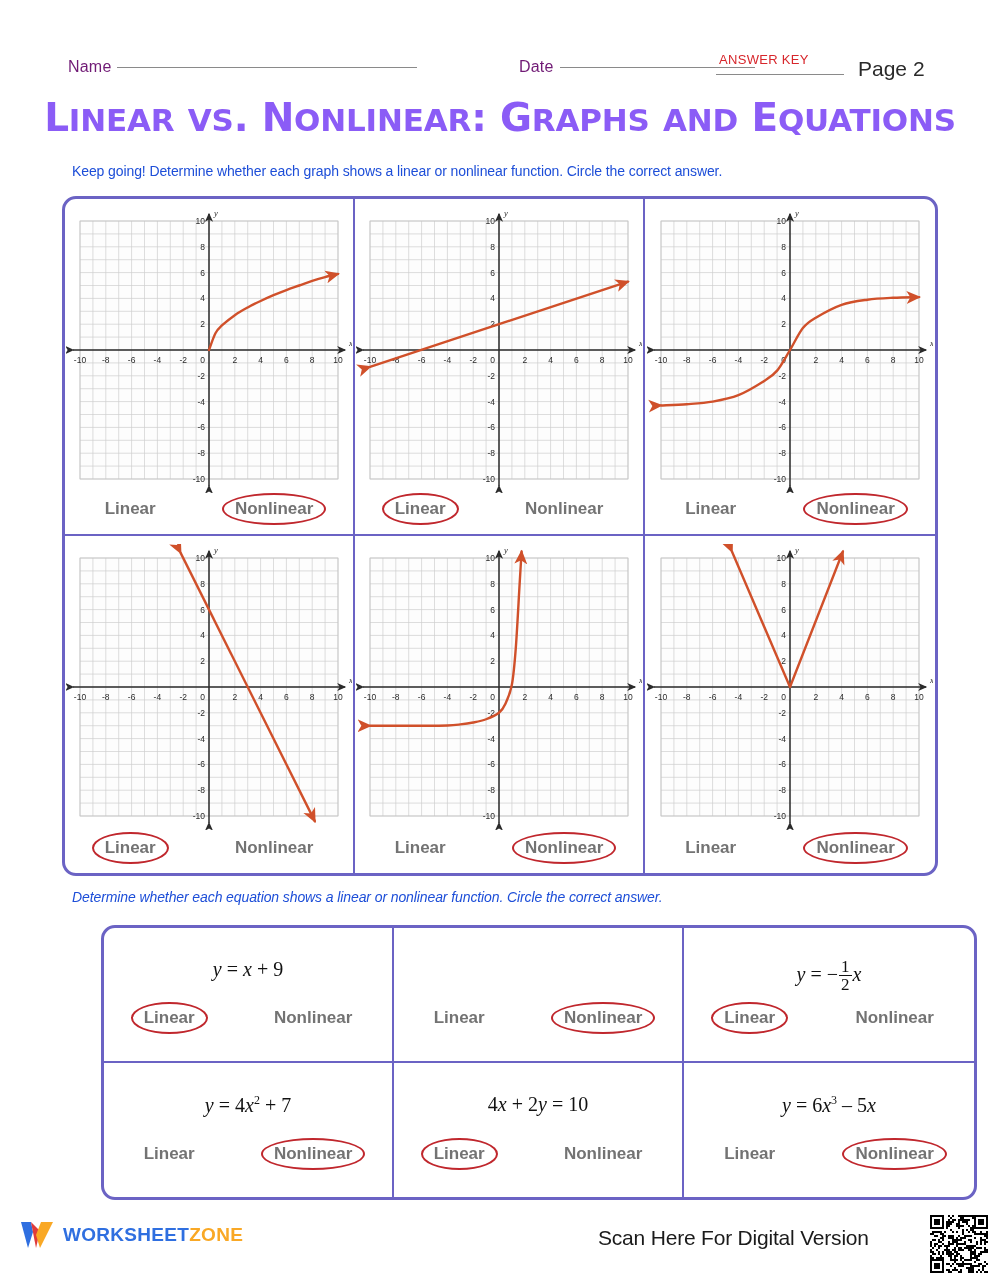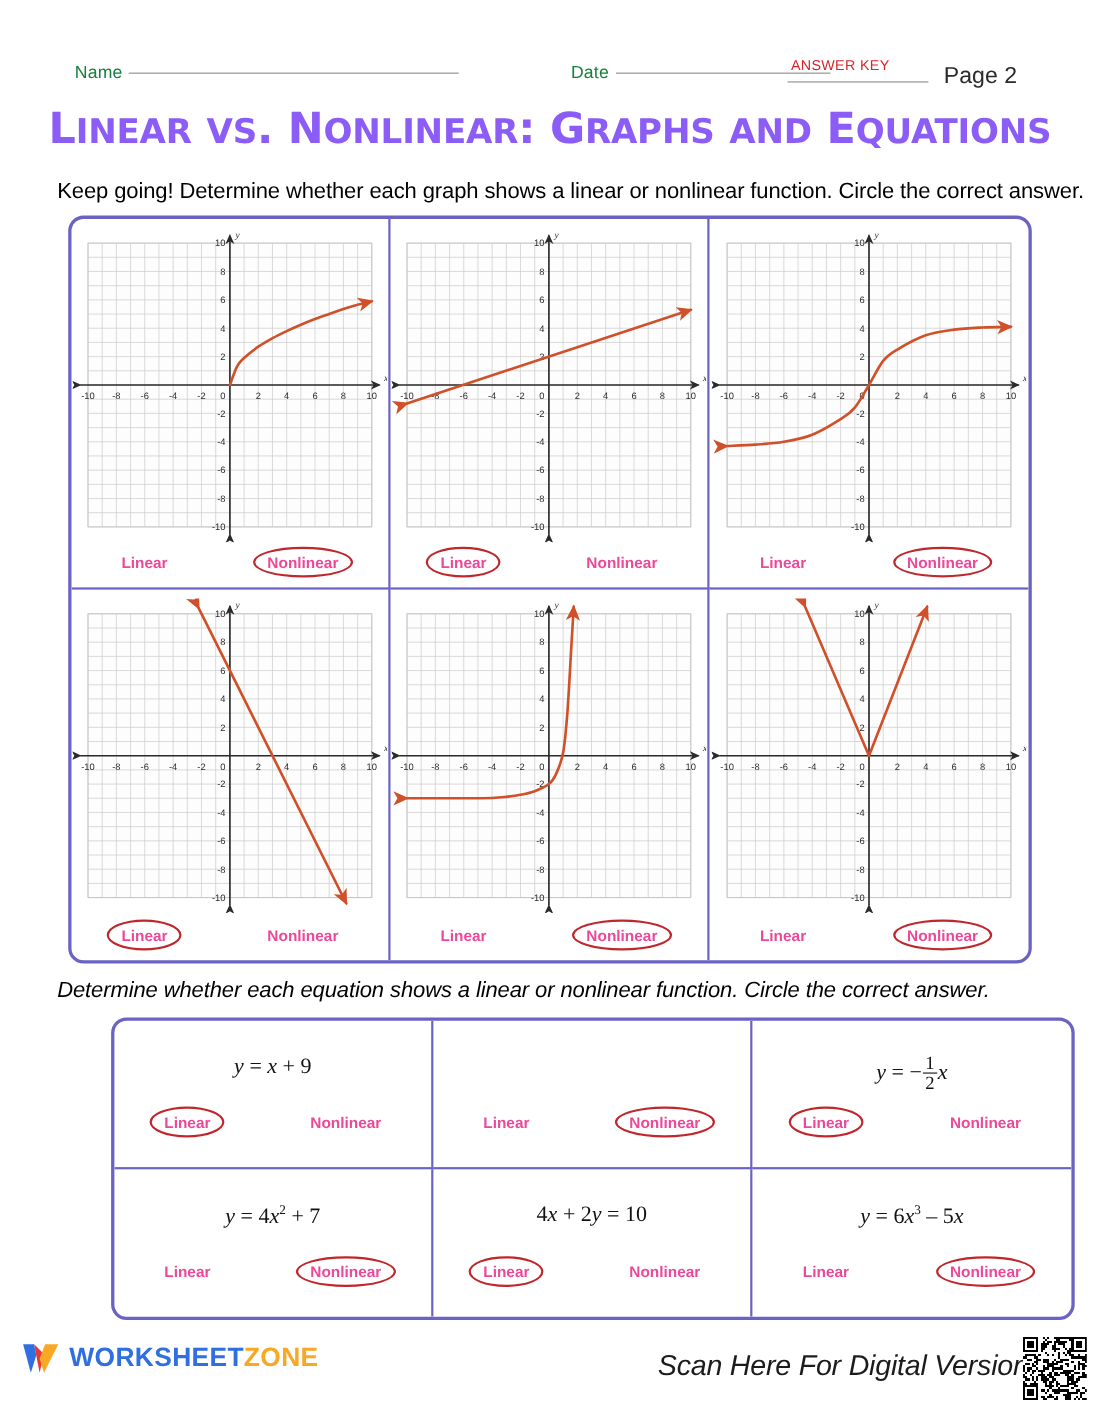--- a/index.html
+++ b/index.html
@@ -10,21 +10,21 @@
     font-family:"Liberation Sans", sans-serif;
     color:#1b1b1b;
     position:relative;
     overflow:hidden;
   }
 
   
   .header {
     position:absolute; left:68px; top:56px; width:866px; height:30px;
   }
-  .hdr-label { font-size:16px; color:#15803d; letter-spacing:.2px; }
+  .hdr-label { font-size:16px; color:#701a75; letter-spacing:.2px; }
   .rule { display:inline-block; border-bottom:1.4px solid #8a8a8a; height:1px; vertical-align:4px; }
   .name-rule { width:300px; margin-left:6px; }
   .date-rule { width:195px; margin-left:6px; }
   .answer-key {
     color:#d7262b; font-size:13px; letter-spacing:.3px;
     font-family:"Liberation Sans Narrow","Liberation Sans", sans-serif;
     position:absolute; left:651px; top:-4px;
   }
   .answer-key-rule { position:absolute; left:648px; top:18px; width:128px; border-bottom:1.4px solid #8a8a8a; }
   .page-num { position:absolute; left:790px; top:1px; font-size:21px; color:#2a2a2a; }
@@ -40,21 +40,21 @@
     font-weight:bold;
     font-size:39px;
     letter-spacing:-0.2px;
     transform:scaleX(1.0);
     white-space:nowrap;
   }
   .title .sm { font-size:31px; }
 
   
   .instr {
-    position:absolute; left:52px; font-size:20px; color:#000000; letter-spacing:-0.1px;
+    position:absolute; left:72px; font-size:14px; color:#1d4ed8; letter-spacing:-0.1px;
   }
   #instr1 { top:163px; }
   #instr2 { top:889px;font-style:italic; }
 
   
   .panel {
     position:absolute;
     border:3px solid #6B63C4;
     border-radius:14px;
     background:#fff;
@@ -80,21 +80,21 @@
 
   
   .graph-svg { display:block; margin:8px auto 0 auto; }
 
   
   .answers {
     position:absolute; bottom:10px; left:0; width:100%;
     display:flex; justify-content:space-around; align-items:center;
   }
   .ans {
-    font-size:14px; font-weight:bold; color:#ec4899;
+    font-size:17px; font-weight:bold; color:#737373;
     padding:5px 13px; position:relative; white-space:nowrap;
   }
   .ans.circled::after {
     content:""; position:absolute; left:0; top:-1px; right:0; bottom:-1px;
     border:2.2px solid #C0272D; border-radius:50%/50%;
     pointer-events:none;
   }
 
   
   .eq {
@@ -108,27 +108,26 @@
   .frac .num { display:block; font-size:17px; line-height:1.02; padding:0 2px; }
   .frac .den { display:block; font-size:17px; line-height:1.05; border-top:1.6px solid #111; padding:0 2px; }
   .eq-answers {
     position:absolute; bottom:28px; left:0; width:100%;
     display:flex; justify-content:space-around; align-items:center;
   }
 
   
   .footer { position:absolute; left:0; top:1210px; width:1000px; height:60px; }
   .logo { position:absolute; left:20px; top:10px; display:flex; align-items:center; gap:9px; }
-  .logo-text { font-size:24px; font-weight:bold; letter-spacing:.3px; }
+  .logo-text { font-size:19px; font-weight:bold; letter-spacing:.3px; }
   .wz-blue { color:#2f6fe0; }
   .wz-orange { color:#f9a825; }
   .scan-text {
-    position:absolute; left:598px; top:16px; font-size:26px; color:#1b1b1b;
+    position:absolute; left:598px; top:16px; font-size:21px; color:#1b1b1b;
     letter-spacing:-0.2px;
-    font-style:italic;
   }
   .qr { position:absolute; left:930px; top:5px; width:58px; height:58px; background:#fff; }
 </style>
 </head>
 <body>
 
 <div class="header">
   <span class="hdr-name">
     <span class="hdr-label">Name</span><span class="rule name-rule"></span>
   </span>

